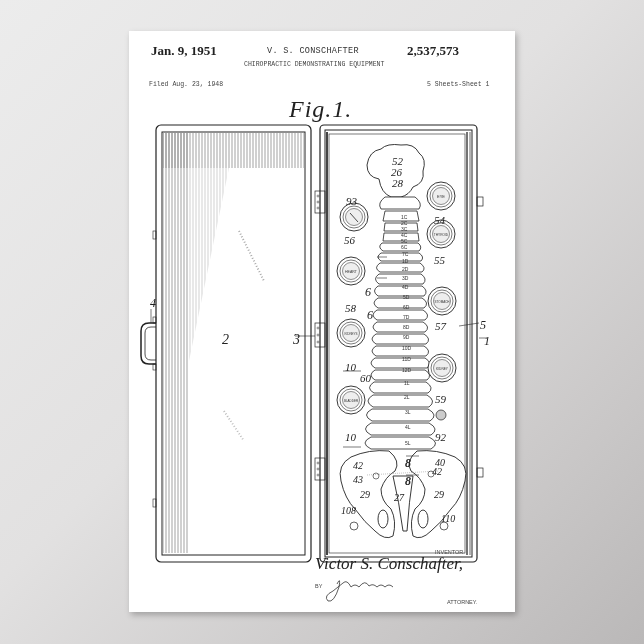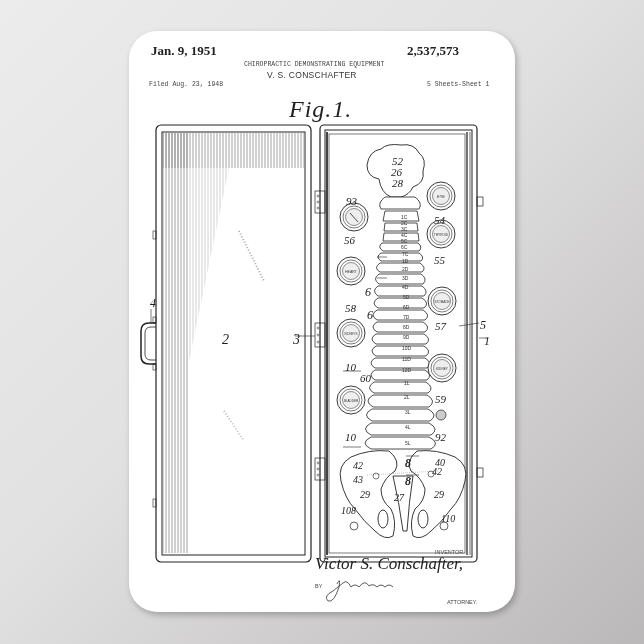--- a/index.html
+++ b/index.html
@@ -1,23 +1,23 @@
 <!DOCTYPE html>
 <html><head>
 <meta charset="utf-8">
 <style>
   html,body{margin:0;padding:0;}
   body{width:644px;height:644px;overflow:hidden;position:relative;
     background:linear-gradient(135deg,#ececec 0%,#e2e1e1 45%,#c9c7c7 80%,#bab8b8 100%);
     font-family:"Liberation Serif",serif;}
   .poster{position:absolute;left:129px;top:31px;width:386px;height:581px;background:#fff;
-    box-shadow:2px 3px 6px rgba(0,0,0,0.25);border-radius:28px;}
+    box-shadow:2px 3px 6px rgba(0,0,0,0.25);}
   .abs{position:absolute;}
   .hdr-date{left:22px;top:12px;font-size:13px;font-weight:bold;color:#222;}
-  .hdr-name{left:138px;top:15px;font-family:Liberation Sans, sans-serif;font-size:8.5px;color:#333;letter-spacing:0.3px;margin-top:24px;}
+  .hdr-name{left:138px;top:15px;font-family:Liberation Mono, monospace;font-size:8.5px;color:#333;letter-spacing:0.3px;}
   .hdr-num{left:278px;top:12px;font-size:13px;font-weight:bold;color:#222;text-align:center;}
   .hdr-title{left:115px;top:30px;font-family:"Liberation Mono",monospace;font-size:6.5px;color:#444;}
   .hdr-filed{left:20px;top:50px;font-family:"Liberation Mono",monospace;font-size:6.5px;color:#444;}
   .hdr-sheets{left:298px;top:50px;font-family:"Liberation Mono",monospace;font-size:6.5px;color:#444;}
   .fig{left:160px;top:65px;font-size:24px;font-style:italic;color:#222;letter-spacing:1px;}
   .inventor-lbl{left:306px;top:518px;font-family:"Liberation Sans",sans-serif;font-size:5.5px;color:#444;}
   .inventor-name{left:186px;top:523px;font-size:17px;font-style:italic;color:#222;text-align:right;}
   .by{left:186px;top:552px;font-family:"Liberation Sans",sans-serif;font-size:5.5px;color:#444;}
   .attorney{left:318px;top:568px;font-family:"Liberation Sans",sans-serif;font-size:5.5px;color:#444;}
   .drawing{left:0;top:0;width:386px;height:581px;}

